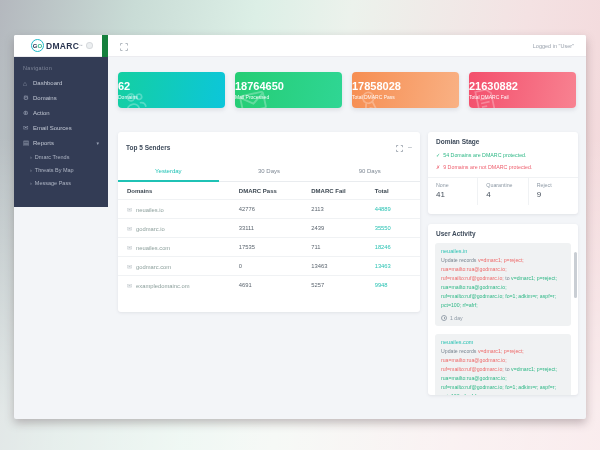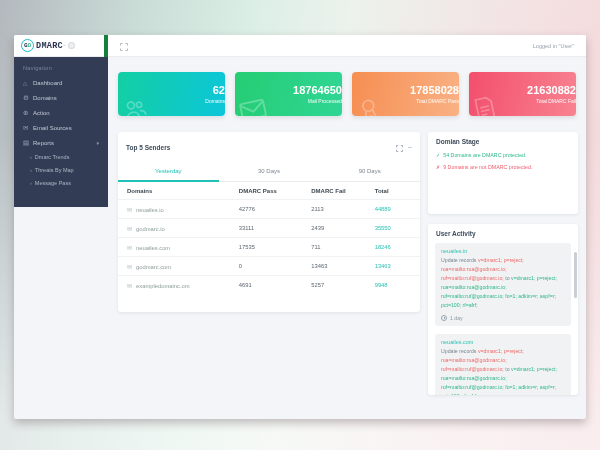--- a/index.html
+++ b/index.html
@@ -13,40 +13,40 @@
     background:linear-gradient(180deg,rgba(255,255,255,0) 30%,rgba(255,255,255,0.55) 92%);
     pointer-events:none;
   }
   .window {
     position:absolute; left:14px; top:35px; width:572px; height:384px;
     background:#f3f5f8; border-radius:2px; box-shadow:0 4px 10px rgba(90,70,75,0.35);
     overflow:hidden; z-index:2;
   }
   
   .appbar { position:absolute; left:0; top:0; width:572px; height:22px; background:#ffffff; border-bottom:1px solid #ececf0; display:flex; align-items:center; }
-  .logo-zone { width:94px; height:22px; display:flex; align-items:center; padding-left:7px; border-right:4px solid #15803d;font-family:Liberation Mono, monospace; }
+  .logo-zone { width:94px; height:22px; display:flex; align-items:center; padding-left:17px; border-right:6px solid #15803d; }
   .logo-circ { display:inline-flex; align-items:center; justify-content:center; width:13px; height:13px; border:1.3px solid #1fb9c9; border-radius:50%; font-size:6px; font-weight:bold; color:#2a3550; letter-spacing:0; }
   .logo-circ b { color:#2a3550; } .logo-circ i { font-style:normal; color:#2db98b; }
   .logo-word { font-size:8.5px; font-weight:bold; color:#2a3550; margin-left:2px; letter-spacing:.3px; }
   .logo-tm { font-size:3.5px; color:#8a93a0; vertical-align:super; }
   .logo-toggle { width:7px; height:7px; border-radius:50%; background:#d7dadd; margin-left:3px; position:relative; }
   .logo-toggle::after { content:""; position:absolute; right:1px; top:1px; width:5px; height:5px; border-radius:50%; background:#eceff1; }
   .expand-ic { margin-left:12px; opacity:.65; }
   .loggedin { margin-left:auto; margin-right:12px; font-size:5.5px; color:#9aa2ad; }
   
   .sidebar { position:absolute; left:0; top:22px; width:94px; height:150px; background:#333c55; padding-top:4px; z-index:3; }
   .nav-title { font-size:5.5px; color:#7e8699; padding:4px 9px 5px; letter-spacing:.3px; }
   .nav-item { display:flex; align-items:center; padding:3.5px 9px; font-size:6px; color:#c2c8d4; cursor:pointer; }
   .nav-item .ic { width:10px; font-size:6.5px; color:#9aa2b5; }
   .nav-item .chev { margin-left:auto; font-size:5px; color:#9aa2b5; }
   .nav-sub { display:flex; align-items:center; padding:3.5px 9px 3.5px 16px; font-size:5.5px; color:#aeb5c4; }
   .nav-sub .arrow { margin-right:3px; color:#8d94a6; font-size:5.5px; }
   
   .cards { position:absolute; left:104px; top:37px; width:458px; display:flex; gap:10px; }
-  .card { flex:1; height:44px; border-radius:4px; position:relative; overflow:hidden; color:#fff; display:flex; flex-direction:column; align-items:flex-end; justify-content:center; box-shadow:0 2px 4px rgba(120,120,140,0.18); }
+  .card { flex:1; height:36px; border-radius:4px; position:relative; overflow:hidden; color:#fff; display:flex; flex-direction:column; align-items:flex-start; justify-content:center; box-shadow:0 2px 4px rgba(120,120,140,0.18); }
   .card .num { font-size:11px; font-weight:bold; line-height:1.1; }
   .card .lbl { font-size:5px; margin-top:1px; opacity:.95; }
   .card svg.bgicon { position:absolute; left:4px; bottom:-6px; opacity:.28; transform:rotate(-12deg); }
   .g-teal   { background:linear-gradient(100deg,#14cfa2,#0cc6da); }
   .g-green  { background:linear-gradient(100deg,#25cd74,#2fd694); }
   .g-orange { background:linear-gradient(100deg,#f68e52,#f9b184); }
   .g-red    { background:linear-gradient(100deg,#f34f6c,#f88291); }
   
   .panel { position:absolute; background:#fff; border-radius:3px; box-shadow:0 1px 3px rgba(120,125,140,0.15); }
   .p-senders { left:104px; top:97px; width:302px; height:180px; }
@@ -250,20 +250,34 @@
           <span class="p-title">Domian Stage</span>
         </div>
       <div class="stage-line stage-ok">
         <span class="sic">✓</span>
         <span>54 Domains are DMARC protected.</span>
       </div>
       <div class="stage-line stage-bad">
         <span class="sic">✗</span>
         <span>9 Domains are not DMARC protected.</span>
       </div>
+      <div class="stage-stats">
+        <div class="stage-cell">
+          <div class="stage-lbl">None</div>
+          <div class="stage-val">41</div>
+        </div>
+        <div class="stage-cell">
+          <div class="stage-lbl">Quarantine</div>
+          <div class="stage-val">4</div>
+        </div>
+        <div class="stage-cell">
+          <div class="stage-lbl">Reject</div>
+          <div class="stage-val">9</div>
+        </div>
+      </div>
     </div>
 
     <div class="panel p-activity">
       <div class="p-head">
           <span class="p-title">User Activity</span>
         </div>
       <div class="act-item">
         <div class="act-dom">neuailes.in</div>
         <div class="act-body">
           <span>Update records</span>

